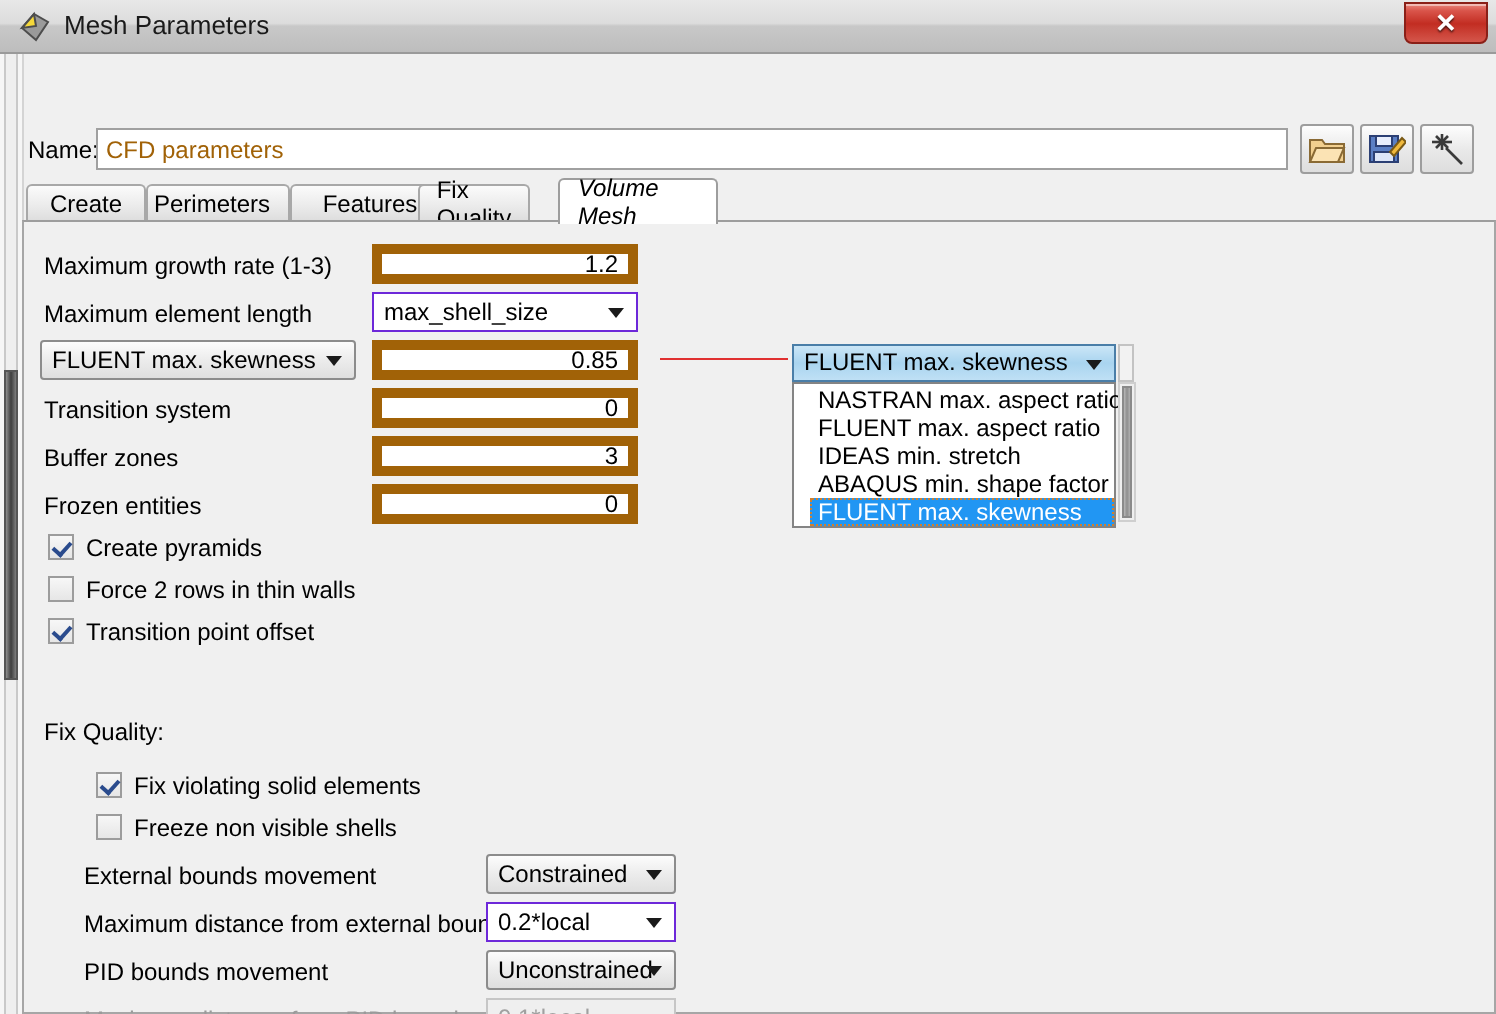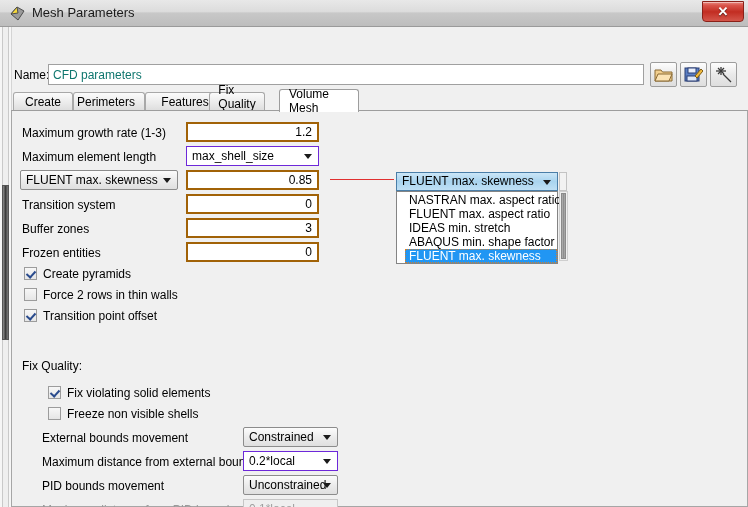--- a/index.html
+++ b/index.html
@@ -91,21 +91,21 @@
   .name-input {
     position: absolute; left: 48px; top: 37px;
     width: 596px; height: 21px;
     background: #fff;
     border: 1px solid #a0a0a0;
     box-sizing: border-box;
     font-family: "Liberation Sans", sans-serif;
     font-size: 12px;
     padding: 0 4px;
     line-height: 19px;
-    color: #0f766e;
+    color: #a16207;
     outline: none;
   }
 
   
   .tool-btn {
     position: absolute; top: 35px;
     width: 27px; height: 25px;
     background: linear-gradient(to bottom, #fdfdfd, #e9e9e9 52%, #dedede);
     border: 1px solid #9d9d9d;
     border-radius: 2px;
@@ -135,20 +135,21 @@
     display: flex; align-items: center; justify-content: center;
     padding: 0 9px;
     cursor: pointer;
   }
   .tab.active {
     top: 0; height: 23px;
     background: #fff;
     border-color: #9d9d9d;
     z-index: 5;
     font-size: 12px;
+    font-style: italic;
   }
 
   
   .panel {
     position: absolute; left: 11px; top: 83px;
     width: 737px; height: 397px;
     background: #f0f0f0;
     border: 1px solid #a6a6a6;
     border-top: 1px solid #9d9d9d;
     box-sizing: border-box;
@@ -159,21 +160,21 @@
     font-size: 12px;
     color: #000;
     white-space: nowrap;
   }
   .fld-label.disabled { color: #9a9a9a; }
 
   .txtbox {
     position: absolute;
     height: 20px;
     background: #fff;
-    border: 2px solid #a16207;
+    border: 5px solid #a16207;
     box-sizing: border-box;
     font-family: "Liberation Sans", sans-serif;
     font-size: 12px;
     text-align: right;
     padding: 0 5px;
     line-height: 18px;
     color: #000;
     outline: none;
   }
 
@@ -381,21 +382,21 @@
     <div class="tabstrip">
       <div class="tab" style="left:2px; width:60px;">
         <span>Create</span>
       </div>
       <div class="tab" style="left:62px; width:72px;justify-content:flex-end;">
         <span>Perimeters</span>
       </div>
       <div class="tab" style="left:134px; width:80px;">
         <span>Features</span>
       </div>
-      <div class="tab" style="left:198px; width:56px;align-items:flex-end;">
+      <div class="tab" style="left:198px; width:56px;">
         <span>Fix Quality</span>
       </div>
       <div class="tab active" style="left:268px; width:80px;">
         <span>Volume Mesh</span>
       </div>
     </div>
 
     <div class="panel">
 
       <div class="fld-label" style="left:10px; top:15px;">Maximum growth rate (1-3)</div>

